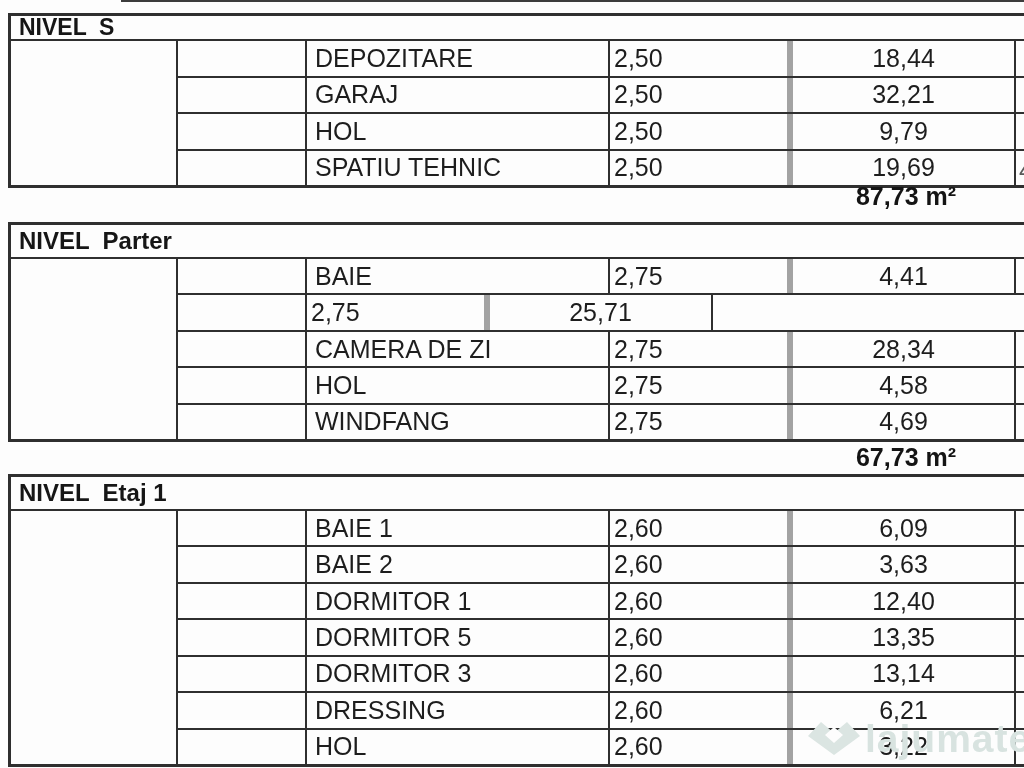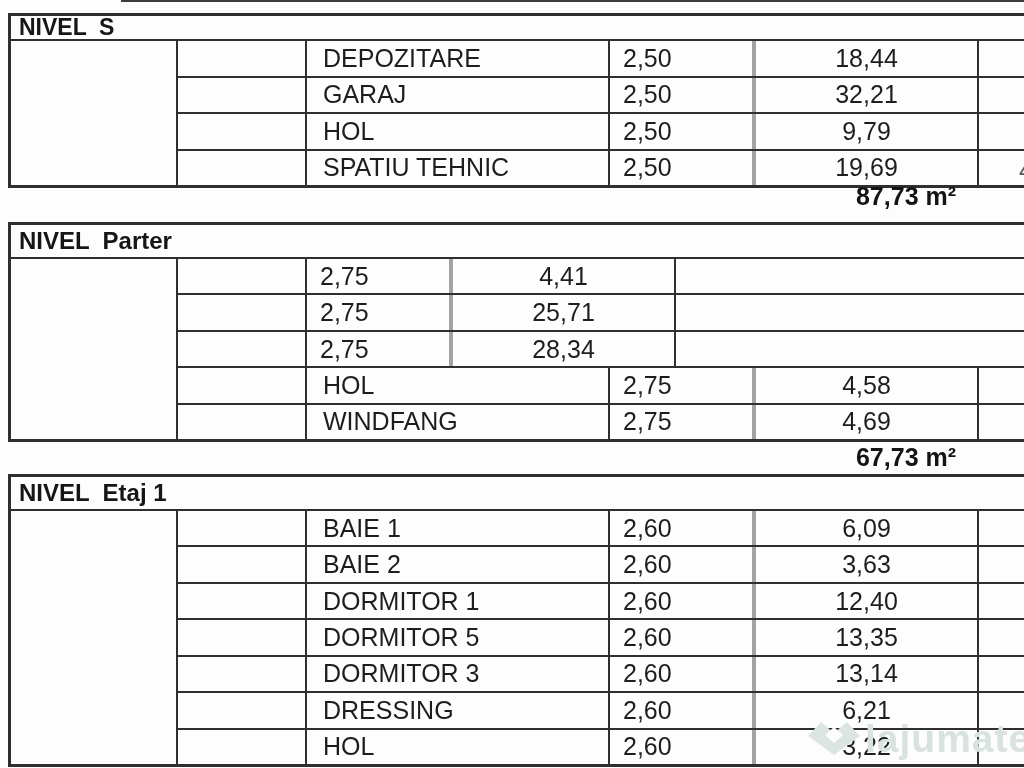--- a/index.html
+++ b/index.html
@@ -34,22 +34,22 @@
   #section-3 .sec-header { height:34px; }
 
   .sec-body { flex:1; display:flex; min-height:0; }
   .merged-cell { width:167px; flex:none; border-right:2px solid #2f2f2f; }
   .rows { flex:1; display:flex; flex-direction:column; min-width:0; }
   .row { flex:1; display:flex; border-bottom:2px solid #2f2f2f; min-height:0; }
   .row:last-child { border-bottom:none; }
 
   .cell { display:flex; align-items:center; font-size:25px; color:#1d1d1d; overflow:hidden; }
   .c2 { width:129px; flex:none; border-right:2px solid #2f2f2f; }
-  .c3 { width:303px; flex:none; border-right:2px solid #2f2f2f; padding-left:16px; }
-  .c4 { width:146px; flex:none; border-right:4px solid #a3a3a3; padding-left:13px; }
+  .c3 { width:303px; flex:none; border-right:2px solid #2f2f2f; padding-left:8px; }
+  .c4 { width:183px; flex:none; border-right:6px solid #a3a3a3; padding-left:4px; }
   .c5 { width:223px; flex:none; border-right:2px solid #2f2f2f; justify-content:center; }
   .c6 { flex:1; }
 
   
   .sum {
     position:absolute; left:796px; width:220px;
     display:flex; align-items:center; justify-content:center;
     font-weight:bold; font-size:25px; color:#141414; white-space:pre;
   }
   #sum-1 { top:186px; height:20px; }
@@ -112,32 +112,34 @@
 
   <div class="sum" id="sum-1">87,73 m²</div>
 
   <div class="section" id="section-2">
     <div class="sec-header">NIVEL  Parter</div>
     <div class="sec-body">
       <div class="merged-cell"></div>
       <div class="rows">
         <div class="row">
           <div class="cell c2"></div>
+          <div class="cell c3">BAIE</div>
           <div class="cell c4">2,75</div>
           <div class="cell c5">4,41</div>
           <div class="cell c6"></div>
         </div>
         <div class="row">
           <div class="cell c2"></div>
           <div class="cell c4">2,75</div>
           <div class="cell c5">25,71</div>
           <div class="cell c6"></div>
         </div>
         <div class="row">
           <div class="cell c2"></div>
+          <div class="cell c3">CAMERA DE ZI</div>
           <div class="cell c4">2,75</div>
           <div class="cell c5">28,34</div>
           <div class="cell c6"></div>
         </div>
         <div class="row">
           <div class="cell c2"></div>
           <div class="cell c3">HOL</div>
           <div class="cell c4">2,75</div>
           <div class="cell c5">4,58</div>
           <div class="cell c6"></div>

